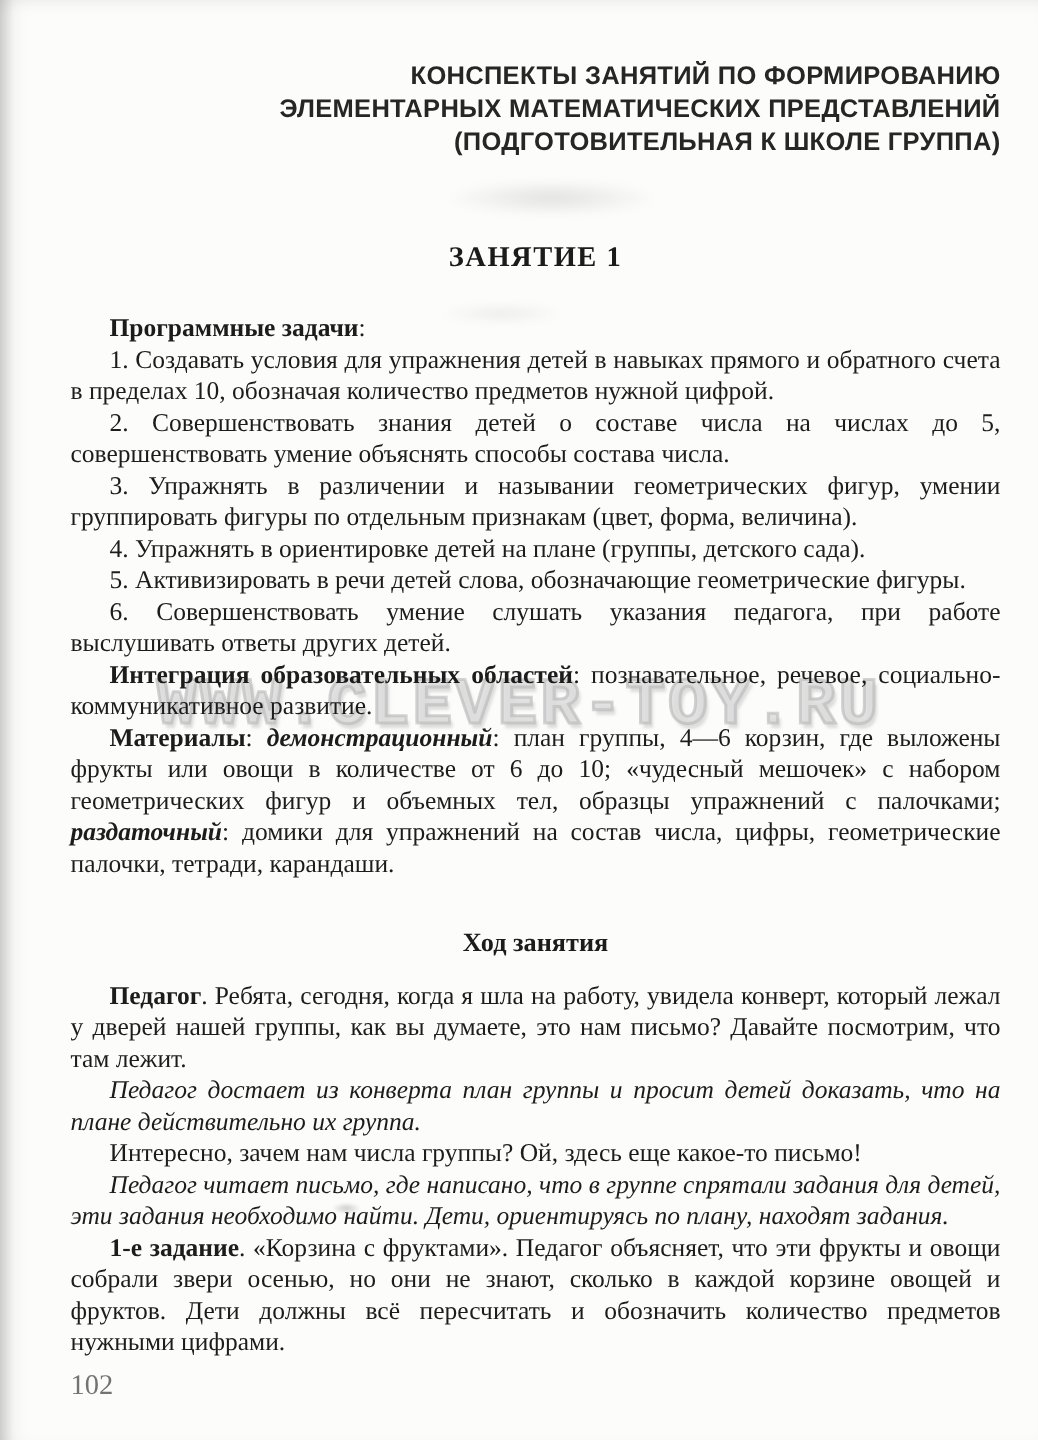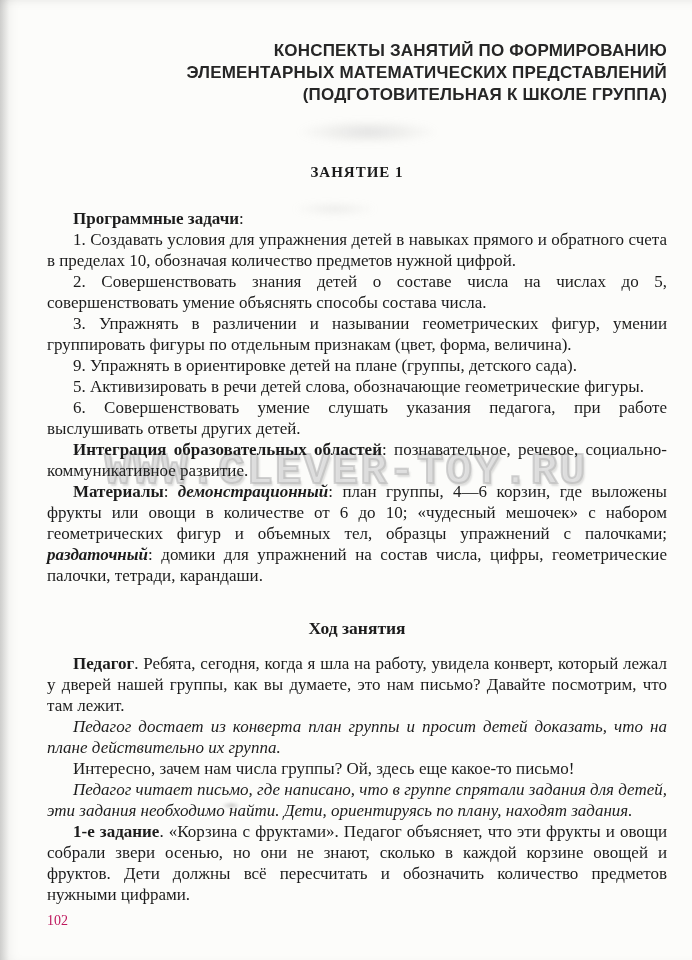--- a/index.html
+++ b/index.html
@@ -38,21 +38,21 @@
     font-size: 17px;
     line-height: 22px;
     letter-spacing: 0.2px;
     color: #262626;
   }
   .doc-title .tline { display: block; }
   .session-heading {
     margin: 54px 0 0 0;
     text-align: center;
     font-weight: bold;
-    font-size: 15px;
+    font-size: 19px;
     line-height: 24px;
     letter-spacing: 1px;
     color: #1b1b1b;
   }
   .body-text {
     margin-top: 24px;
     font-size: 17px;
     line-height: 21px;
     text-align: justify;
   }
@@ -102,22 +102,22 @@
   }
   .smudge-3 {
     left: 222px; top: 802px; width: 18px; height: 7px;
     background: radial-gradient(ellipse at center, rgba(140,140,140,0.45), rgba(140,140,140,0.0) 75%);
     filter: blur(1px);
   }
   .page-number {
     position: absolute;
     left: 47px;
     top: 913px;
-    font-size: 14px;
-    color: #be185d;
+    font-size: 19px;
+    color: #737373;
     z-index: 2;
   }
 </style>
 </head>
 <body>
 
 <div class="page">
 
   <div class="edge-left"></div>
 
@@ -135,21 +135,21 @@
       <span class="tline">(ПОДГОТОВИТЕЛЬНАЯ К ШКОЛЕ ГРУППА)</span>
     </h1>
 
     <h2 class="session-heading">ЗАНЯТИЕ 1</h2>
 
     <div class="body-text">
         <p class="para"><span class="b">Программные задачи</span><span>:</span></p>
         <p class="para"><span>1. Создавать условия для упражнения детей в навыках прямого и обратного счета в пределах 10, обозначая количество предметов нужной цифрой.</span></p>
         <p class="para"><span>2. Совершенствовать знания детей о составе числа на числах до 5, совершенствовать умение объяснять способы состава числа.</span></p>
         <p class="para"><span>3. Упражнять в различении и назывании геометрических фигур, умении группировать фигуры по отдельным признакам (цвет, форма, величина).</span></p>
-        <p class="para"><span>9. Упражнять в ориентировке детей на плане (группы, детского сада).</span></p>
+        <p class="para"><span>4. Упражнять в ориентировке детей на плане (группы, детского сада).</span></p>
         <p class="para"><span>5. Активизировать в речи детей слова, обозначающие геометрические фигуры.</span></p>
         <p class="para"><span>6. Совершенствовать умение слушать указания педагога, при работе выслушивать ответы других детей.</span></p>
         <p class="para"><span class="b">Интеграция образовательных областей</span><span>: познавательное, речевое, социально-коммуникативное развитие.</span></p>
         <p class="para"><span class="b">Материалы</span><span>: </span><span class="b i">демонстрационный</span><span>: план группы, 4—6 корзин, где выложены фрукты или овощи в количестве от 6 до 10; «чудесный мешочек» с набором геометрических фигур и объемных тел, образцы упражнений с палочками; </span><span class="b i">раздаточный</span><span>: домики для упражнений на состав числа, цифры, геометрические палочки, тетради, карандаши.</span></p>
         <p class="mid-heading"><span class="b">Ход занятия</span></p>
         <p class="para"><span class="b">Педагог</span><span>. Ребята, сегодня, когда я шла на работу, увидела конверт, который лежал у дверей нашей группы, как вы думаете, это нам письмо? Давайте посмотрим, что там лежит.</span></p>
         <p class="para"><span class="i">Педагог достает из конверта план группы и просит детей доказать, что на плане действительно их группа.</span></p>
         <p class="para"><span>Интересно, зачем нам числа группы? Ой, здесь еще какое-то письмо!</span></p>
         <p class="para"><span class="i">Педагог читает письмо, где написано, что в группе спрятали задания для детей, эти задания необходимо найти. Дети, ориентируясь по плану, находят задания.</span></p>
         <p class="para"><span class="b">1-е задание</span><span>. «Корзина с фруктами». Педагог объясняет, что эти фрукты и овощи собрали звери осенью, но они не знают, сколько в каждой корзине овощей и фруктов. Дети должны всё пересчитать и обозначить количество предметов нужными цифрами.</span></p>

